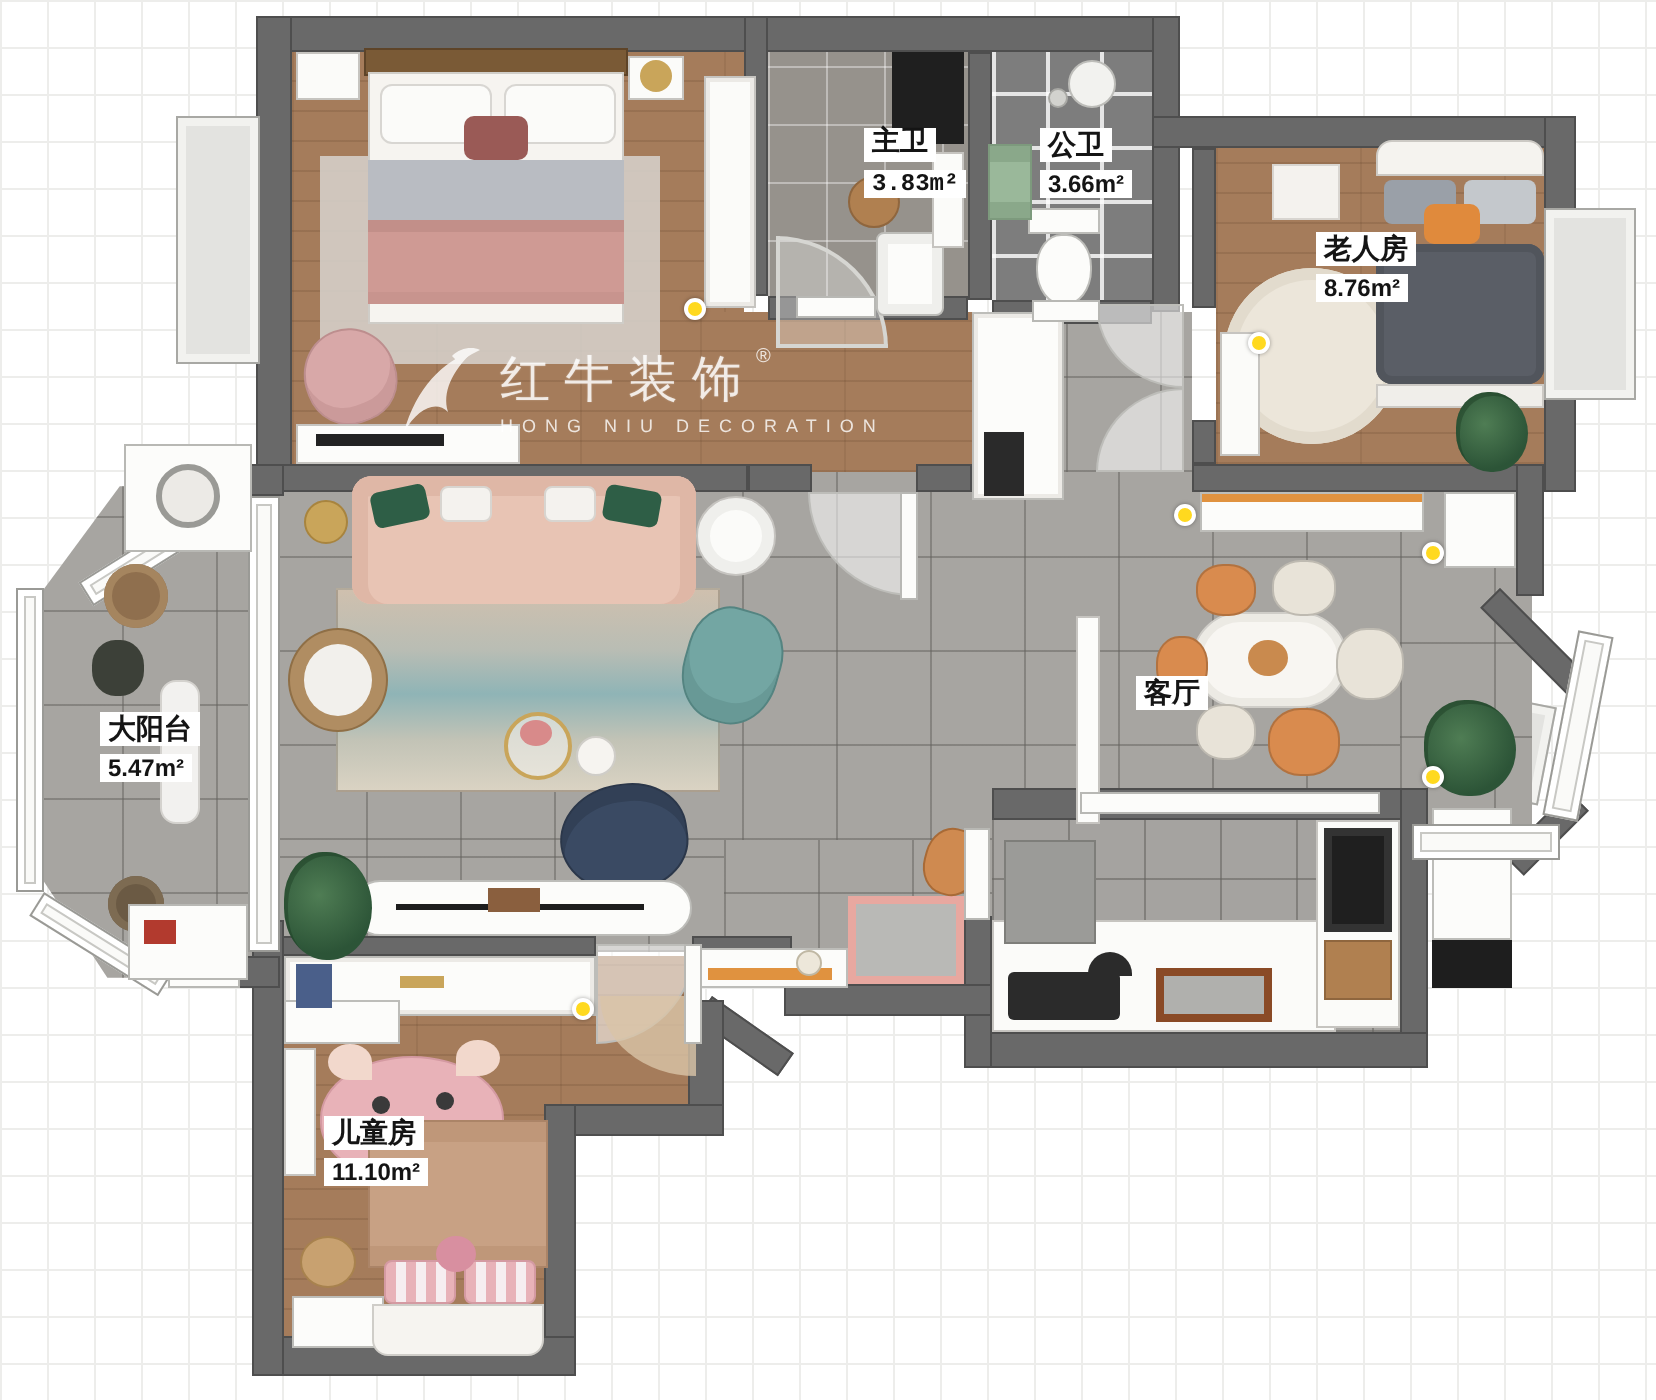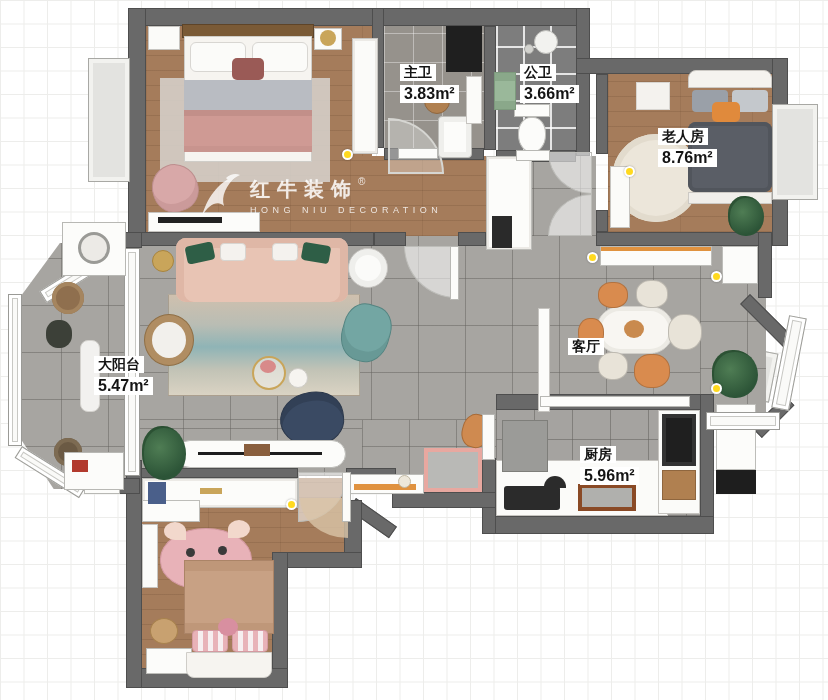--- a/index.html
+++ b/index.html
@@ -23,30 +23,30 @@
   .tileD{background-color:#7d7d7d;background-image:
     repeating-linear-gradient(0deg, rgba(255,255,255,.8) 0 2px, transparent 2px 27px),
     repeating-linear-gradient(90deg, rgba(255,255,255,.8) 0 2px, transparent 2px 27px);}
   .wbox{background:#fcfcfa;border:1px solid #b8b8b4;}
   .gbox{background:#9b9b98;border:1px solid #7e7e7a;}
   .winframe{background:#fafaf8;border:1px solid #9a9a96;box-shadow:inset 0 0 0 3px #fff,inset 0 0 0 4px #c8c8c4;}
   .seat{background:#e3e3e0;border:1px solid #a8a8a4;box-shadow:inset 0 0 0 4px #f2f2ef;}
   .label{display:flex;flex-direction:column;align-items:flex-start;gap:4px;z-index:30;}
   .chip{background:#fff;color:#141414;font-weight:bold;line-height:1.05;padding:1px 4px;white-space:nowrap;}
   .chip.nm{font-size:14px;}
-  .chip.ar{font-size:16px;}
+  .chip.ar{font-size:12px;}
   .chip:empty{display:none;}
   .dot{width:11px;height:11px;border-radius:50%;background:#ffd91f;border:2px solid #fff;box-shadow:0 0 2px rgba(0,0,0,.35);z-index:25;}
   .arc{background:rgba(255,255,255,.55);border:1px solid #bdbdb9;z-index:12;}
   .plant{border-radius:46% 54% 50% 50%;background:radial-gradient(circle at 40% 40%, #4f7d54, #2c5437 70%);box-shadow:2px 2px 0 rgba(20,50,25,.35) inset;z-index:14;}
   .chair{border-radius:45%;border:1px solid rgba(0,0,0,.18);z-index:14;}
   .furn{z-index:13;}
   .z2{z-index:2;} .z10{z-index:10;} .z15{z-index:15;}
   .wm{z-index:40;color:rgba(255,255,255,.8);display:flex;align-items:center;gap:8px;}
-  .wm .brand{font-size:20px;font-weight:bold;letter-spacing:7px;text-shadow:0 0 1px rgba(255,255,255,.3);}
+  .wm .brand{font-size:25px;font-weight:normal;letter-spacing:7px;text-shadow:0 0 1px rgba(255,255,255,.3);}
   .wm .sub{font-size:9px;letter-spacing:4.5px;margin-top:2px;}
   .wm .reg{font-size:10px;vertical-align:top;}
 </style>
 </head>
 <body>
 
 <div id="plan">
 
   <div class="pos wood z2" style="left:146px;top:26px;width:226px;height:210px;"></div>
   <div class="pos wood z2" style="left:350px;top:156px;width:136px;height:80px;"></div>
@@ -253,38 +253,38 @@
       <path d="M30 8 C34 4 40 3 44 5 C40 7 36 9 34 12 Z" fill="#fff"></path>
     </svg>
     <div>
       <div>
         <span class="brand">红牛装饰</span><span class="reg">®</span>
       </div>
       <div class="sub">HONG NIU DECORATION</div>
     </div>
   </div>
 
-  <div class="pos label" style="left:400px;top:64px;">
+  <div class="pos label" style="left:432px;top:64px;font-family:Liberation Mono, monospace;">
     <span class="chip nm">主卫</span>
     <span class="chip ar">3.83m²</span>
   </div>
   <div class="pos label" style="left:520px;top:64px;">
     <span class="chip nm">公卫</span>
     <span class="chip ar">3.66m²</span>
   </div>
-  <div class="pos label" style="left:658px;top:128px;">
+  <div class="pos label" style="left:658px;top:116px;">
     <span class="chip nm">老人房</span>
     <span class="chip ar">8.76m²</span>
   </div>
-  <div class="pos label" style="left:50px;top:356px;margin-left:44px;">
+  <div class="pos label" style="left:50px;top:356px;">
     <span class="chip nm">大阳台</span>
     <span class="chip ar">5.47m²</span>
   </div>
   <div class="pos label" style="left:568px;top:338px;">
     <span class="chip nm">客厅</span>
 
   </div>
-  <div class="pos label" style="left:580px;top:446px;">
-    <span class="chip nm">厨房</span>
-    <span class="chip ar">5.96m²</span>
+  <div class="pos label" style="left:162px;top:558px;">
+    <span class="chip nm">儿童房</span>
+    <span class="chip ar">11.10m²</span>
   </div>
 
 </div>
 
 </body></html>

